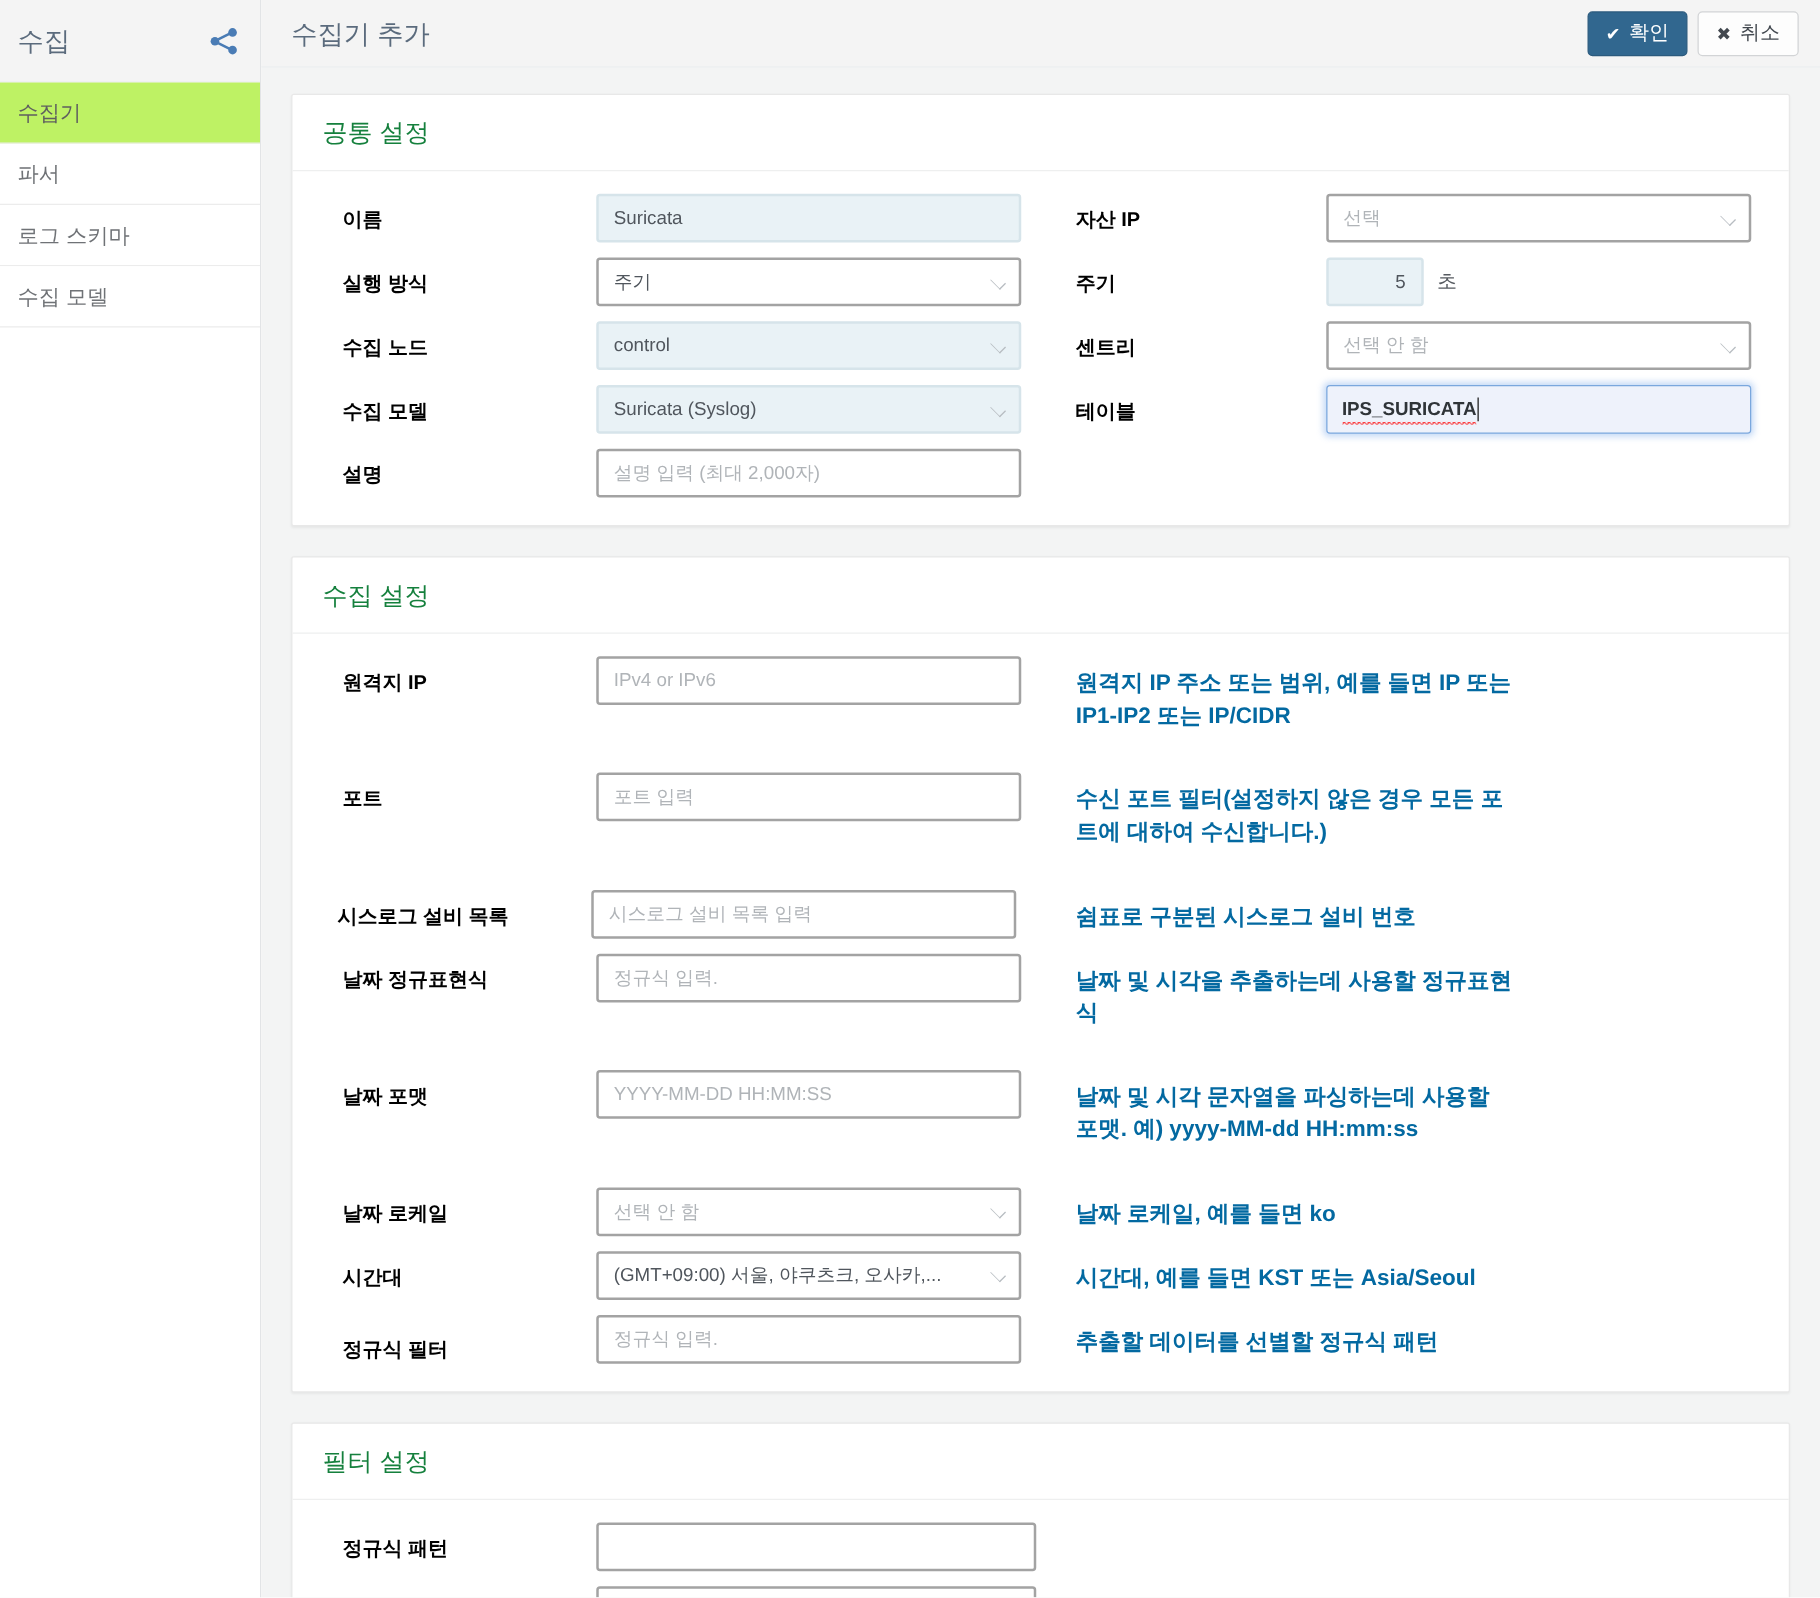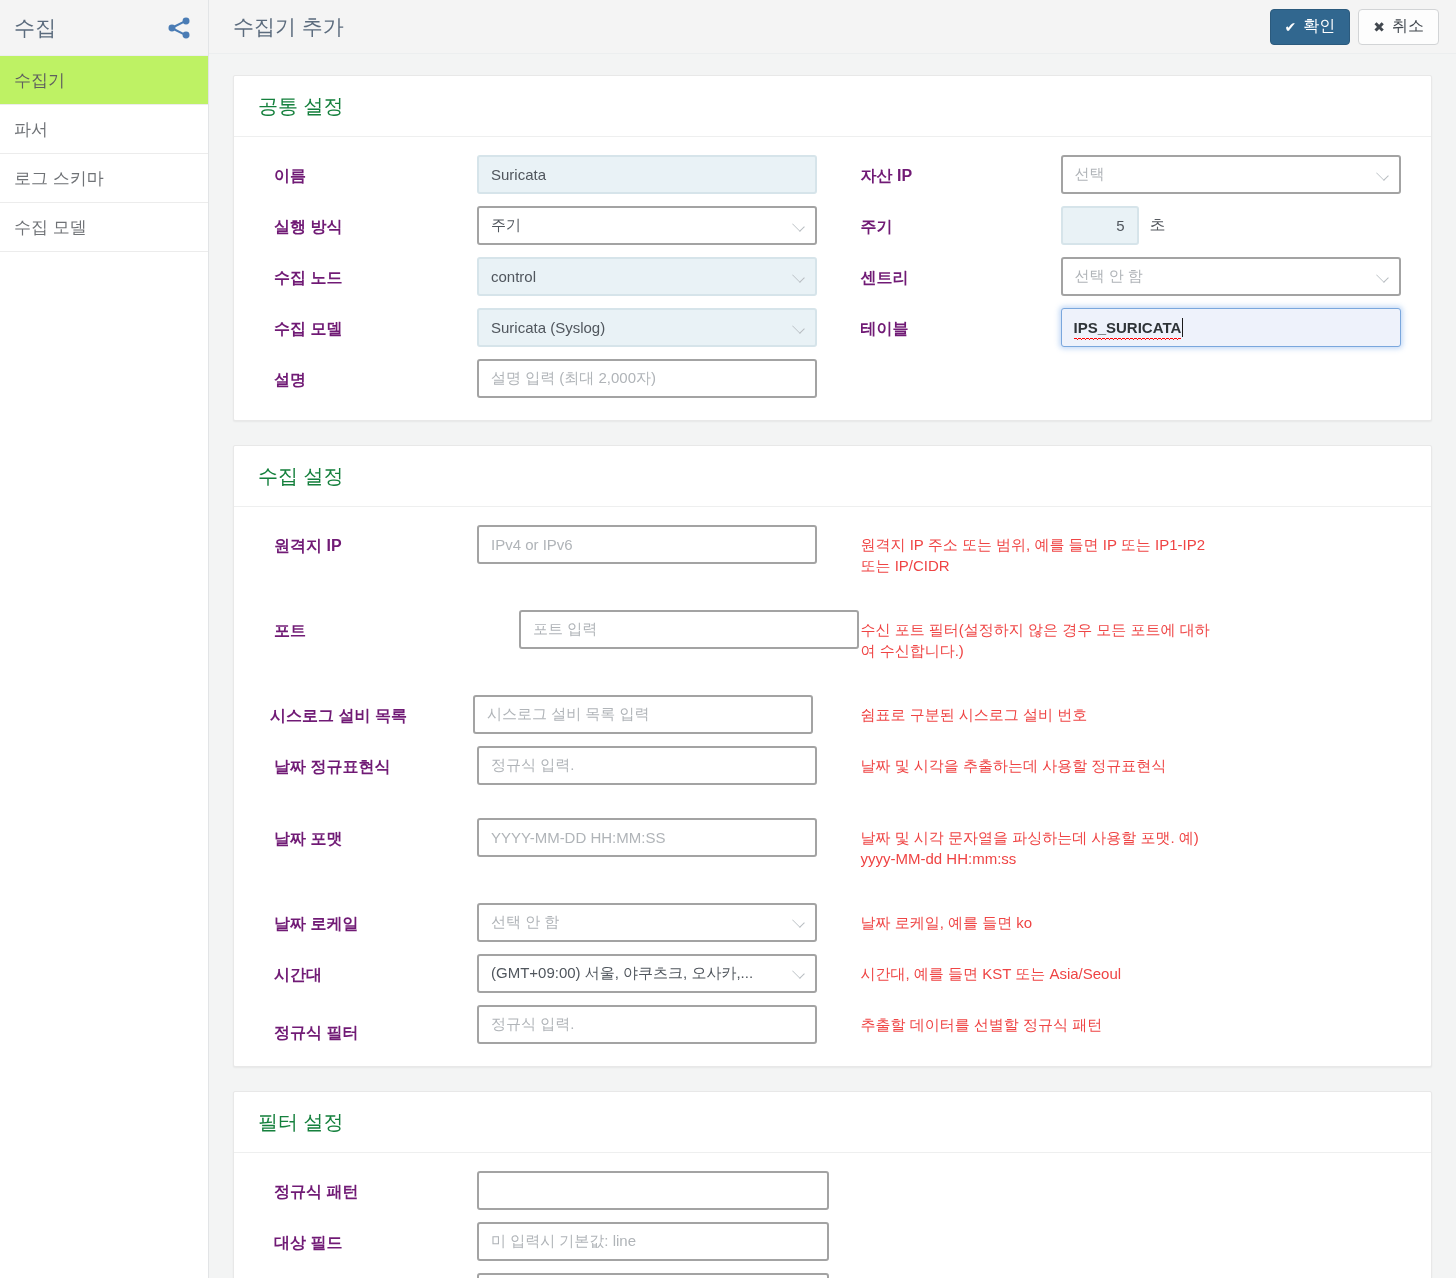--- a/index.html
+++ b/index.html
@@ -13,21 +13,21 @@
   .app { display: flex; width: 1456px; height: 1278px; }
 
   
   .sidebar {
     width: 209px; min-width: 209px; height: 100%;
     background: #ffffff;
     border-right: 1px solid #e2e4e6;
     display: flex; flex-direction: column;
   }
   .sidebar-head {
-    height: 56px; background: #f4f4f4;
+    height: 66px; background: #f4f4f4;
     display: flex; align-items: center; justify-content: space-between;
     padding: 0 16px 0 14px;
     border-bottom: 1px solid #eceeef;
   }
   .sidebar-title {
     font-size: 21px; color: #5b6b7d; font-weight: 400; letter-spacing: .3px;
   }
   .share-icon { width: 26px; height: 26px; display: block; }
   .nav-item {
     height: 49px; display: flex; align-items: center;
@@ -82,21 +82,21 @@
   .card-body { padding: 18px 0 22px 0; }
 
   .cols { display: flex; }
   .col { width: 50%; }
   .col-left { padding-left: 40px; }
   .col-right { padding-left: 28px; }
 
   .row { display: flex; align-items: flex-start; }
   .lbl {
     width: 203px; min-width: 203px;
-    font-size: 16px; font-weight: bold; color: #701a75;
+    font-size: 16px; font-weight: bold; color: #000000;
     padding-top: 11px;
   }
   .lbl-wide { width: 200px; min-width: 200px; }
   .field { flex: 1 1 auto; }
 
   .ctl {
     height: 39px; width: 340px;
     border: 2px solid #a3a3a3; border-radius: 3px;
     background: #fff;
     display: flex; align-items: center;
@@ -135,22 +135,22 @@
     background: #1a1a1a; margin-left: 1px; vertical-align: -4px;
   }
 
   .num-wrap { display: flex; align-items: center; gap: 11px; }
   .ctl.num {
     width: 78px; justify-content: flex-end; padding: 0 12px 0 8px;
   }
   .unit { font-size: 16px; color: #565a60; }
 
   .help {
-    font-size: 15px; color: #ef4444; line-height: 1.43;
-    padding-top: 9px; max-width: 352px;
+    font-size: 18px; color: #0369a1; line-height: 1.43;
+    padding-top: 9px; max-width: 352px; font-weight: bold;
   }
 
   .r-gap-sm { margin-bottom: 12px; }
   .r-gap-md { margin-bottom: 33px; }
 </style>
 </head>
 <body>
 
 <div class="app">
 
@@ -314,21 +314,21 @@
                   <span>IPv4 or IPv6</span>
                 </div>
               </div>
             </div>
             <div class="col col-right">
               <div class="help">원격지 IP 주소 또는 범위, 예를 들면 IP 또는 IP1-IP2 또는 IP/CIDR</div>
             </div>
           </div>
 
           <div class="row r-gap-md">
-            <div class="col col-left" style="display:flex;gap:42px;">
+            <div class="col col-left" style="display:flex;">
               <div class="lbl">포트</div>
               <div class="field">
                 <div class="ctl placeholder">
                   <span>포트 입력</span>
                 </div>
               </div>
             </div>
             <div class="col col-right">
               <div class="help">수신 포트 필터(설정하지 않은 경우 모든 포트에 대하여 수신합니다.)</div>
             </div>

